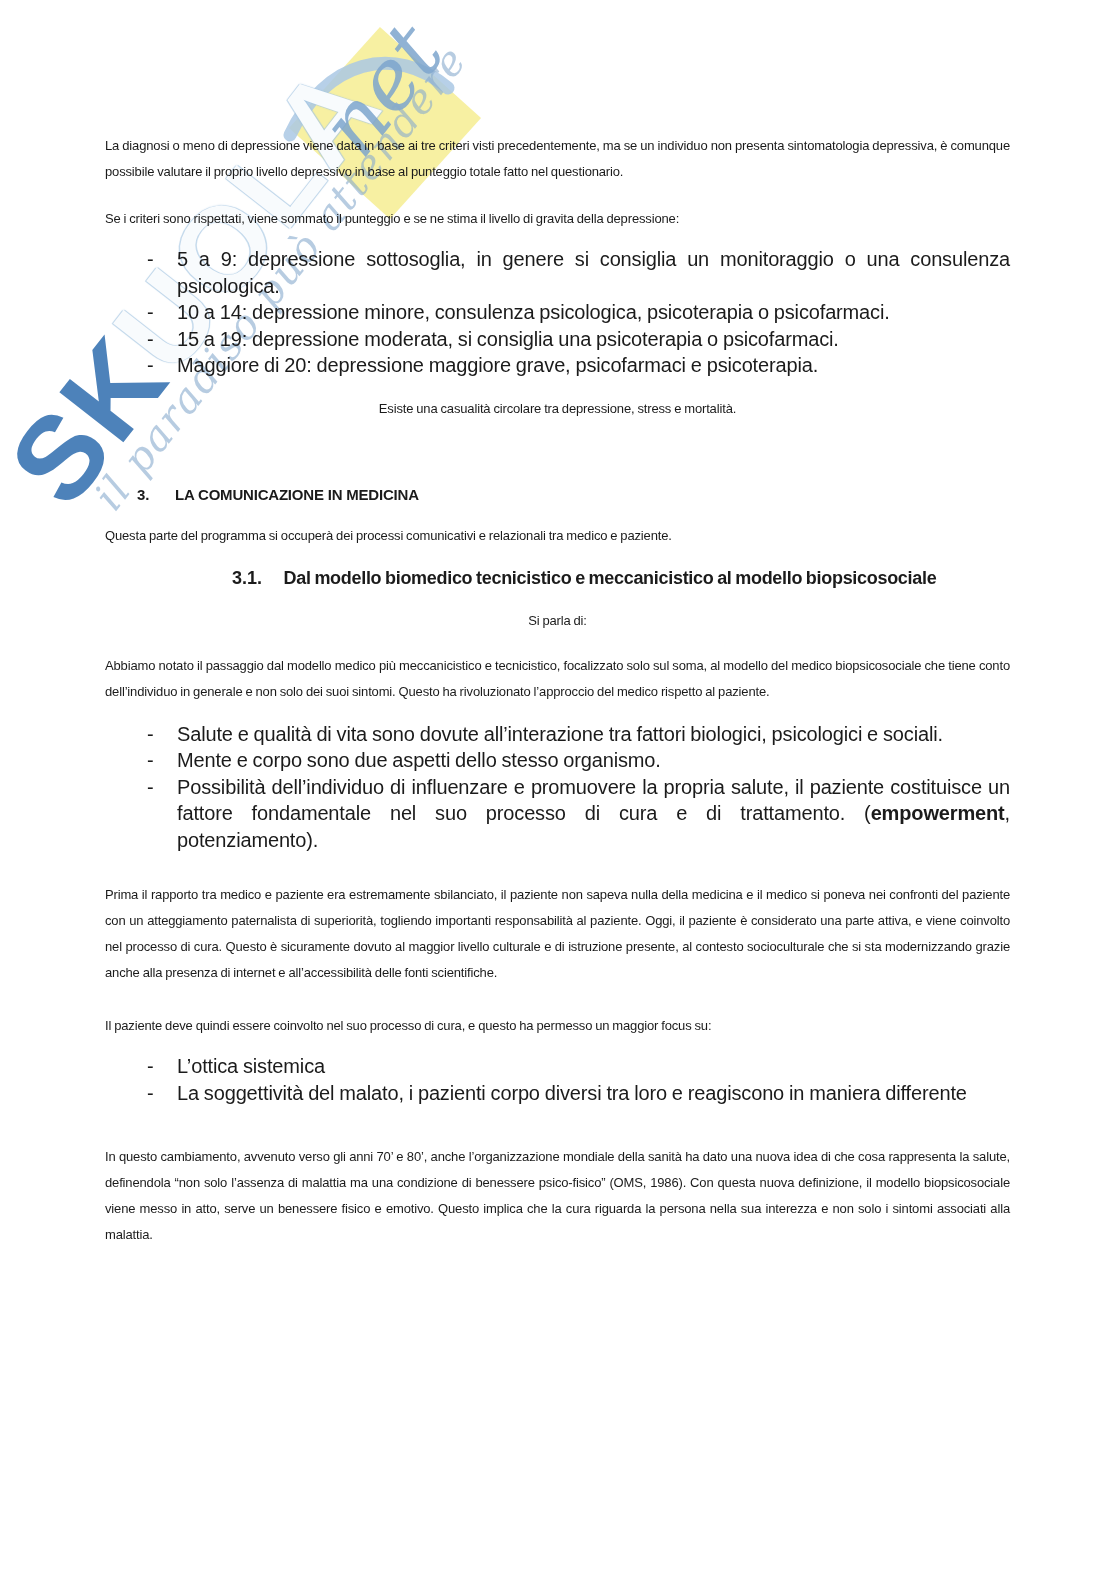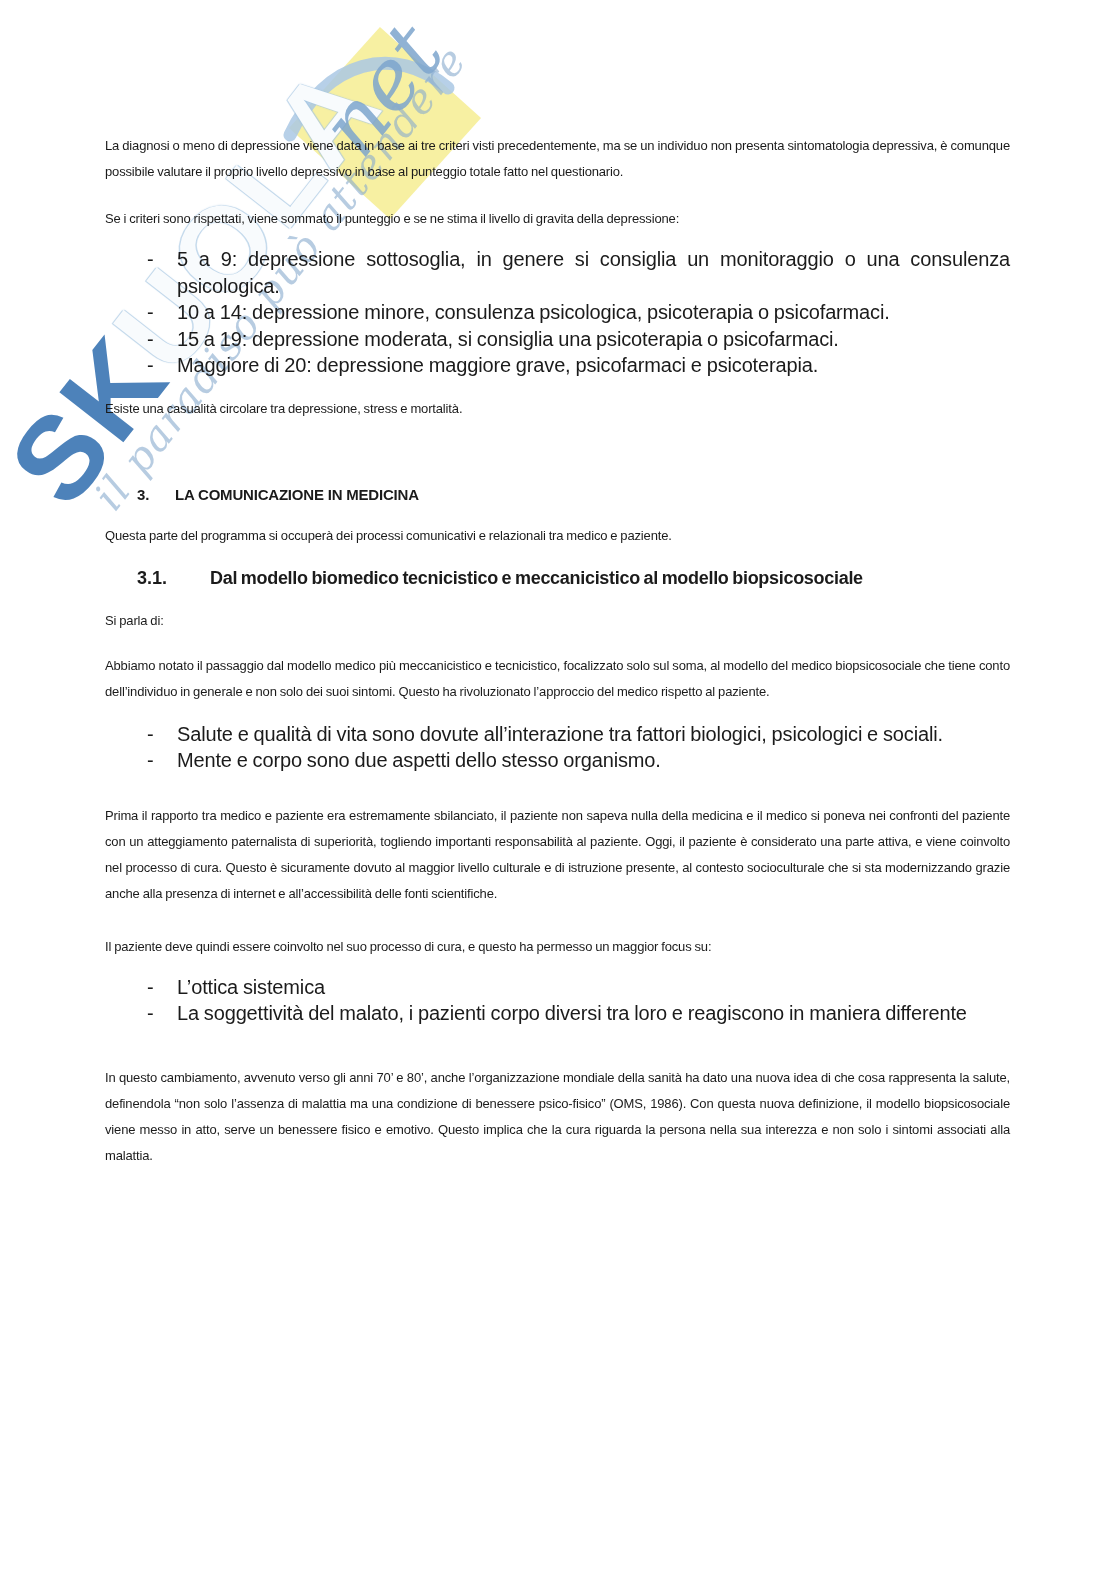--- a/index.html
+++ b/index.html
@@ -134,21 +134,21 @@
     font-size: 18px;
     line-height: 25px;
     font-weight: bold;
     letter-spacing: -0.3px;
     word-spacing: -1px;
   }
   .h3 .hnum { display: inline-block; width: 73px; letter-spacing: 0; }
 
   .mt14 { margin-top: 14px; }
   .mt16 { margin-top: 16px; }
-  .mt17 { margin-top: 17px; }
+  .mt17 { margin-top: 17px; text-align: center; }
   .mt19 { margin-top: 19px; }
   .mt21 { margin-top: 21px; }
   .mt27 { margin-top: 27px; }
   .mt29 { margin-top: 29px; }
   .mt38 { margin-top: 38px; }
   .mt60 { margin-top: 60px; }
 
   b { font-weight: bold; }
 </style>
 </head>
@@ -185,20 +185,21 @@
 
   <h3 class="h3 mt17"><span class="hnum">3.1.</span><span>Dal modello biomedico tecnicistico e meccanicistico al modello biopsicosociale</span></h3>
 
   <p class="para mt17">Si parla di:</p>
 
   <p class="para mt19">Abbiamo notato il passaggio dal modello medico più meccanicistico e tecnicistico, focalizzato solo sul soma, al modello del medico biopsicosociale che tiene conto dell’individuo in generale e non solo dei suoi sintomi. Questo ha rivoluzionato l’approccio del medico rispetto al paziente.</p>
 
   <ul class="blist mt16">
     <li>Salute e qualità di vita sono dovute all’interazione tra fattori biologici, psicologici e sociali.</li>
     <li>Mente e corpo sono due aspetti dello stesso organismo.</li>
+    <li><span>Possibilità dell’individuo di influenzare e promuovere la propria salute, il paziente costituisce un fattore fondamentale nel suo processo di cura e di trattamento. (</span><b>empowerment</b><span>, potenziamento).</span></li>
   </ul>
 
   <p class="para mt29">Prima il rapporto tra medico e paziente era estremamente sbilanciato, il paziente non sapeva nulla della medicina e il medico si poneva nei confronti del paziente con un atteggiamento paternalista di superiorità, togliendo importanti responsabilità al paziente. Oggi, il paziente è considerato una parte attiva, e viene coinvolto nel processo di cura. Questo è sicuramente dovuto al maggior livello culturale e di istruzione presente, al contesto socioculturale che si sta modernizzando grazie anche alla presenza di internet e all’accessibilità delle fonti scientifiche.</p>
 
   <p class="para mt27">Il paziente deve quindi essere coinvolto nel suo processo di cura, e questo ha permesso un maggior focus su:</p>
 
   <ul class="blist mt14">
     <li>L’ottica sistemica</li>
     <li>La soggettività del malato, i pazienti corpo diversi tra loro e reagiscono in maniera differente</li>
   </ul>

